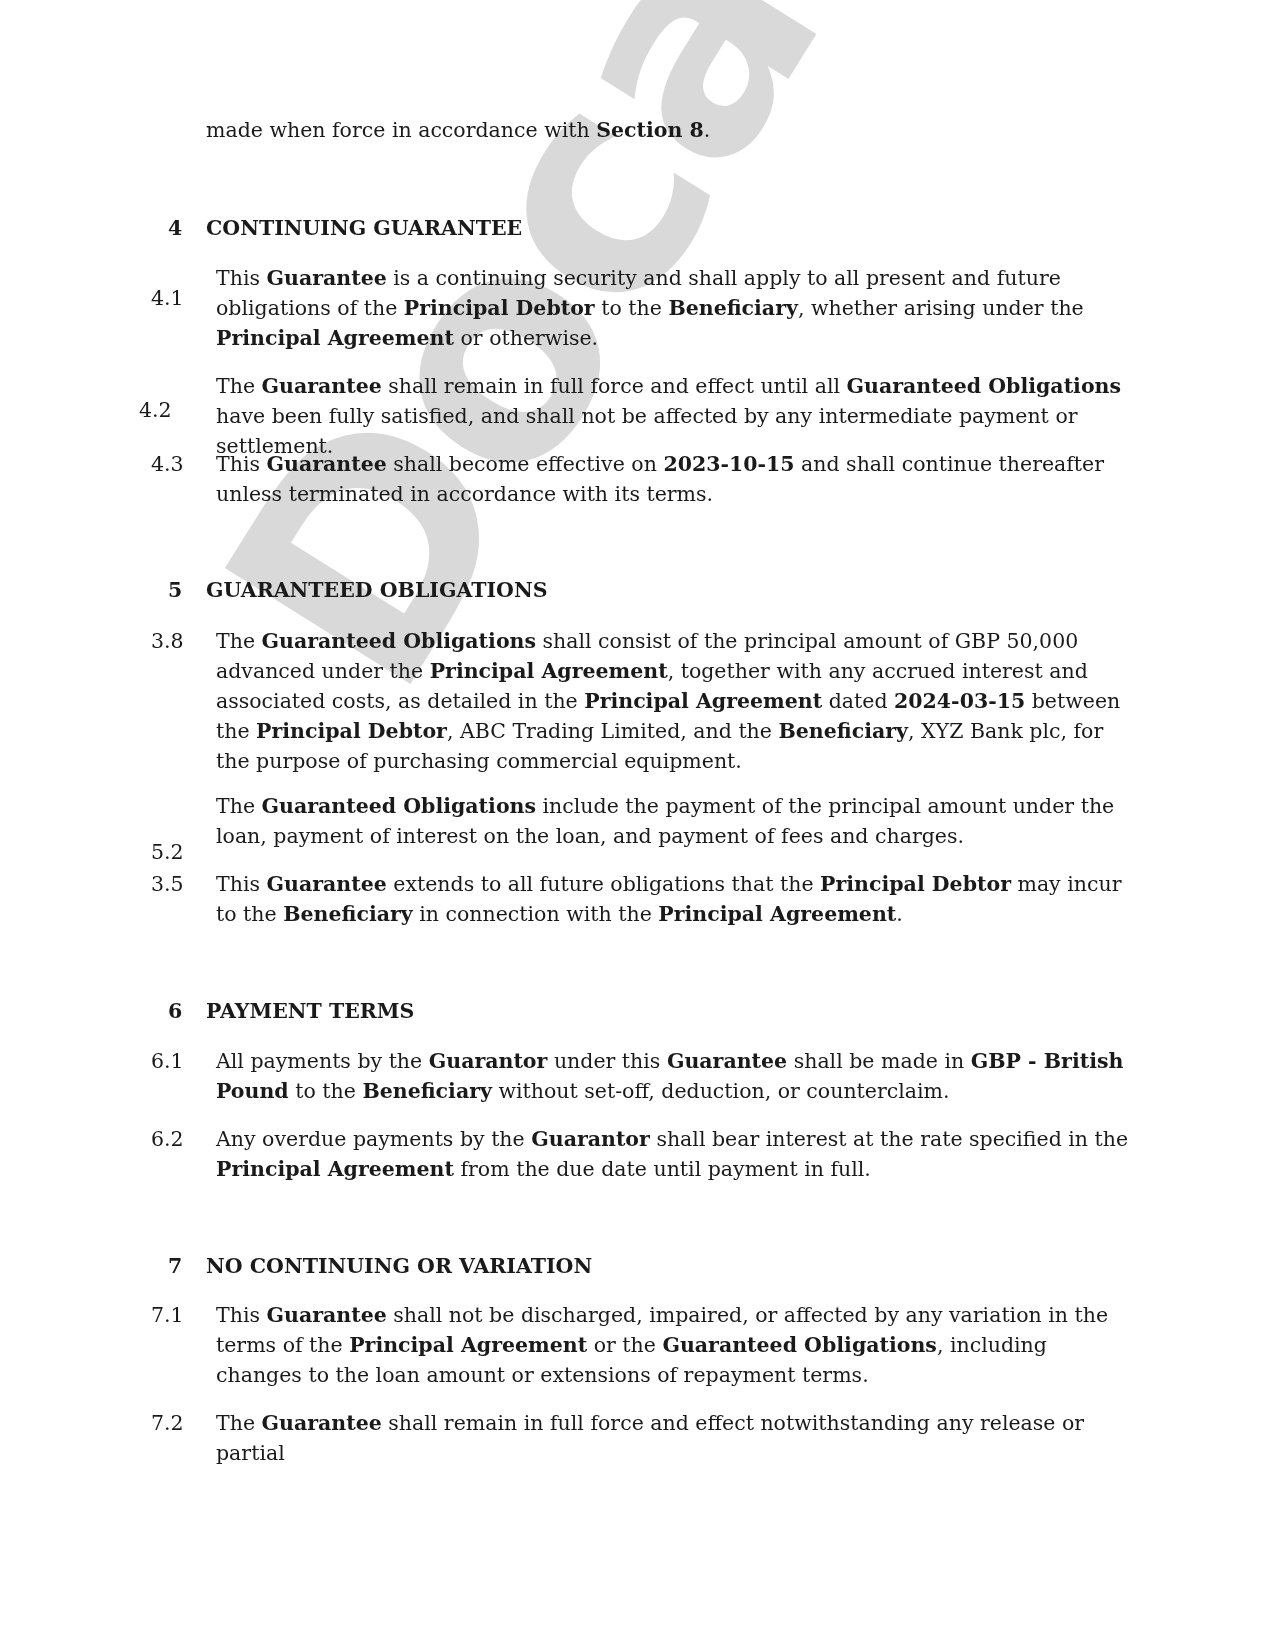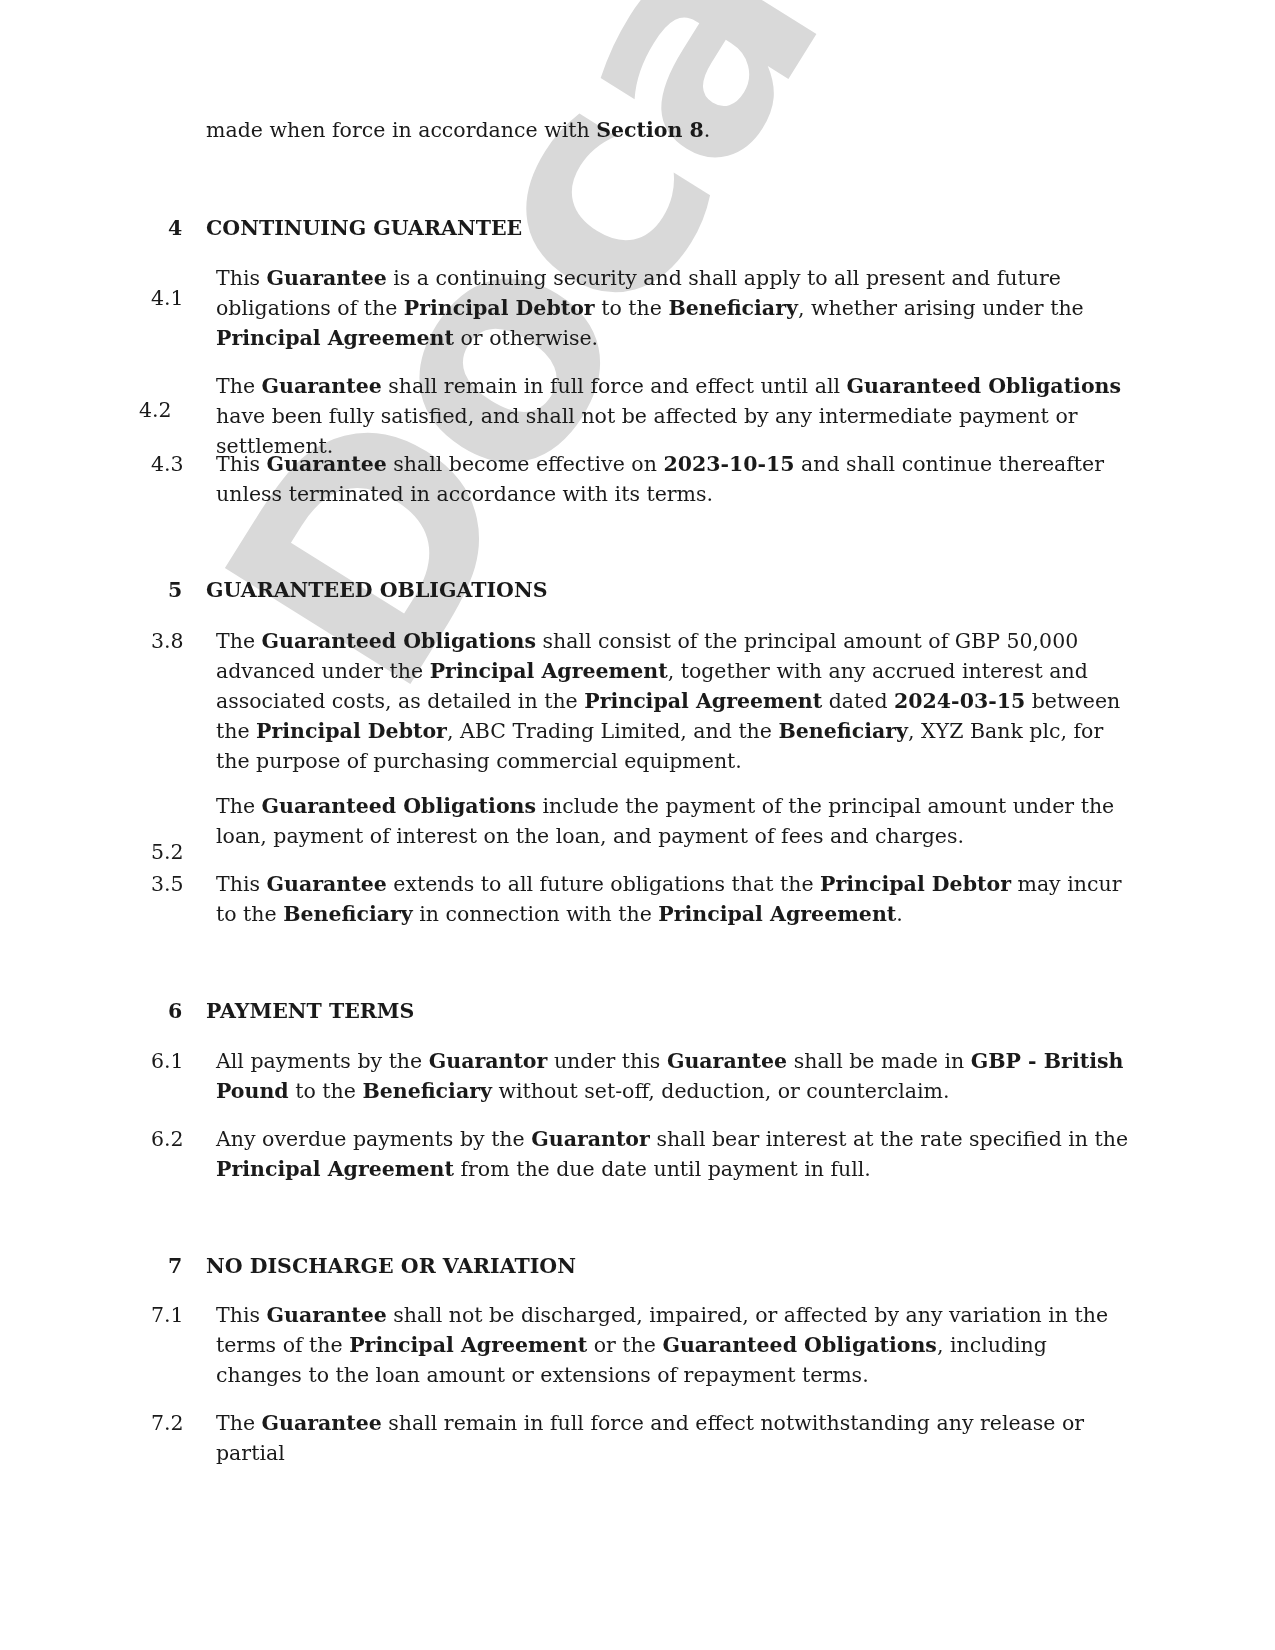--- a/index.html
+++ b/index.html
@@ -67,21 +67,21 @@
         <div style="position: absolute; top: 1046px; left: 0px;">
           <span class="num" style="left: 151px;">6.1</span>
           <div class="body">All payments by the <b>Guarantor</b> under this <b>Guarantee</b> shall be made in <b>GBP - British Pound</b> to the <b>Beneficiary</b> without set-off, deduction, or counterclaim.</div>
         </div>
         <div style="position: absolute; top: 1124px; left: 0px;">
           <span class="num" style="left: 151px;">6.2</span>
           <div class="body">Any overdue payments by the <b>Guarantor</b> shall bear interest at the rate specified in the <b>Principal Agreement</b> from the due date until payment in full.</div>
         </div>
         <div class="line heading" style="top: 1251px; left: 0px;">
           <span class="num" style="left: 168px;">7</span>
-          <span class="num" style="left: 206px;">NO DISCHARGE OR VARIATION</span>
+          <span class="num" style="left: 206px;">NO CONTINUING OR VARIATION</span>
         </div>
         <div style="position: absolute; top: 1300px; left: 0px;">
           <span class="num" style="left: 151px;">7.1</span>
           <div class="body">This <b>Guarantee</b> shall not be discharged, impaired, or affected by any variation in the terms of the <b>Principal Agreement</b> or the <b>Guaranteed Obligations</b>, including changes to the loan amount or extensions of repayment terms.</div>
         </div>
         <div style="position: absolute; top: 1408px; left: 0px;">
           <span class="num" style="left: 151px;">7.2</span>
           <div class="body">The <b>Guarantee</b> shall remain in full force and effect notwithstanding any release or partial</div>
         </div>
       </div>

